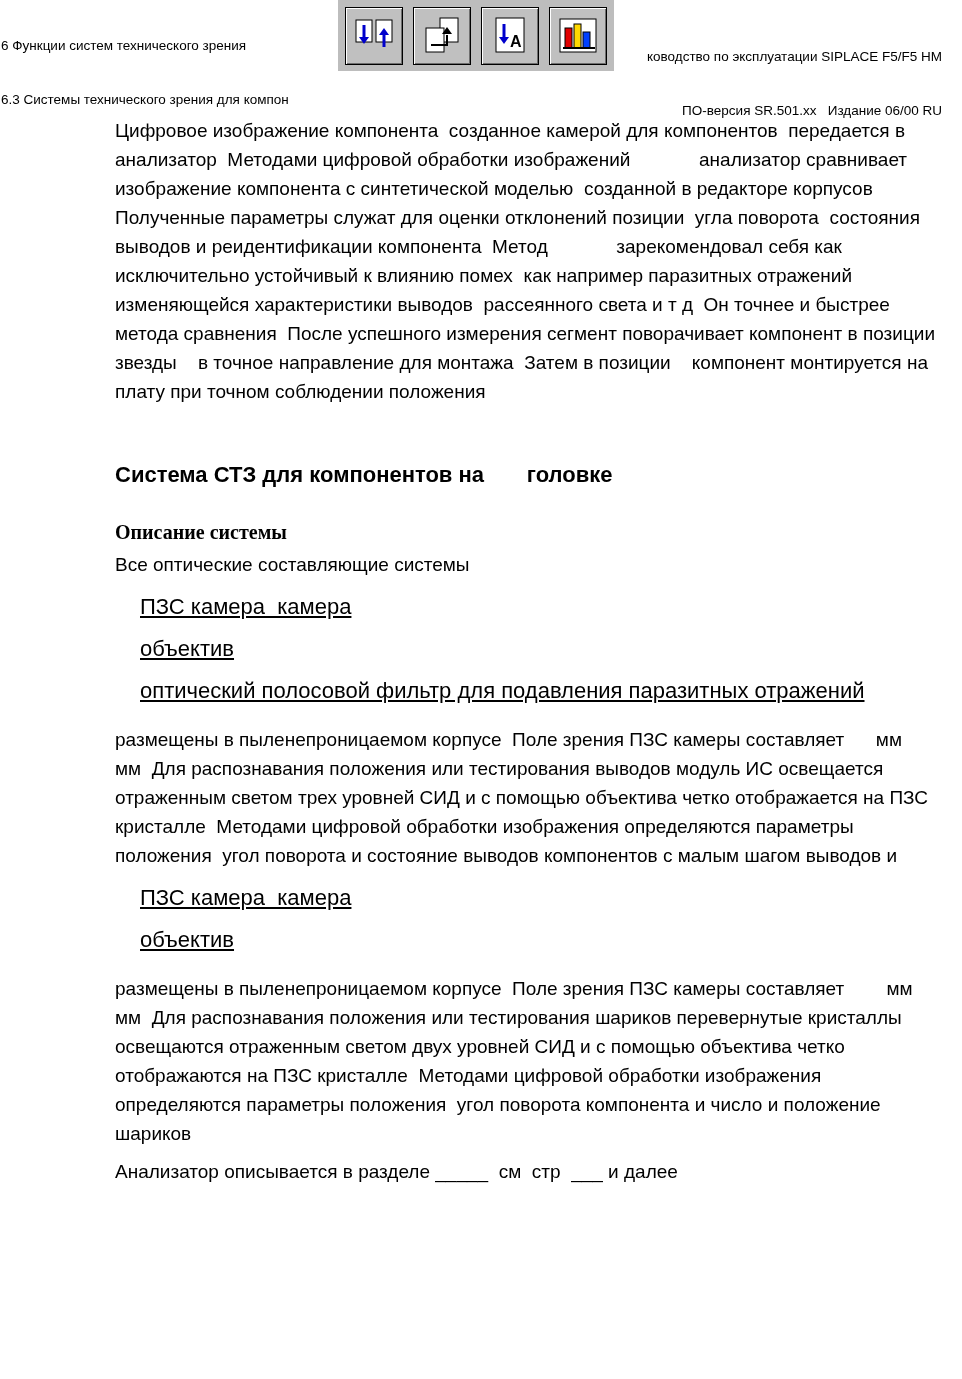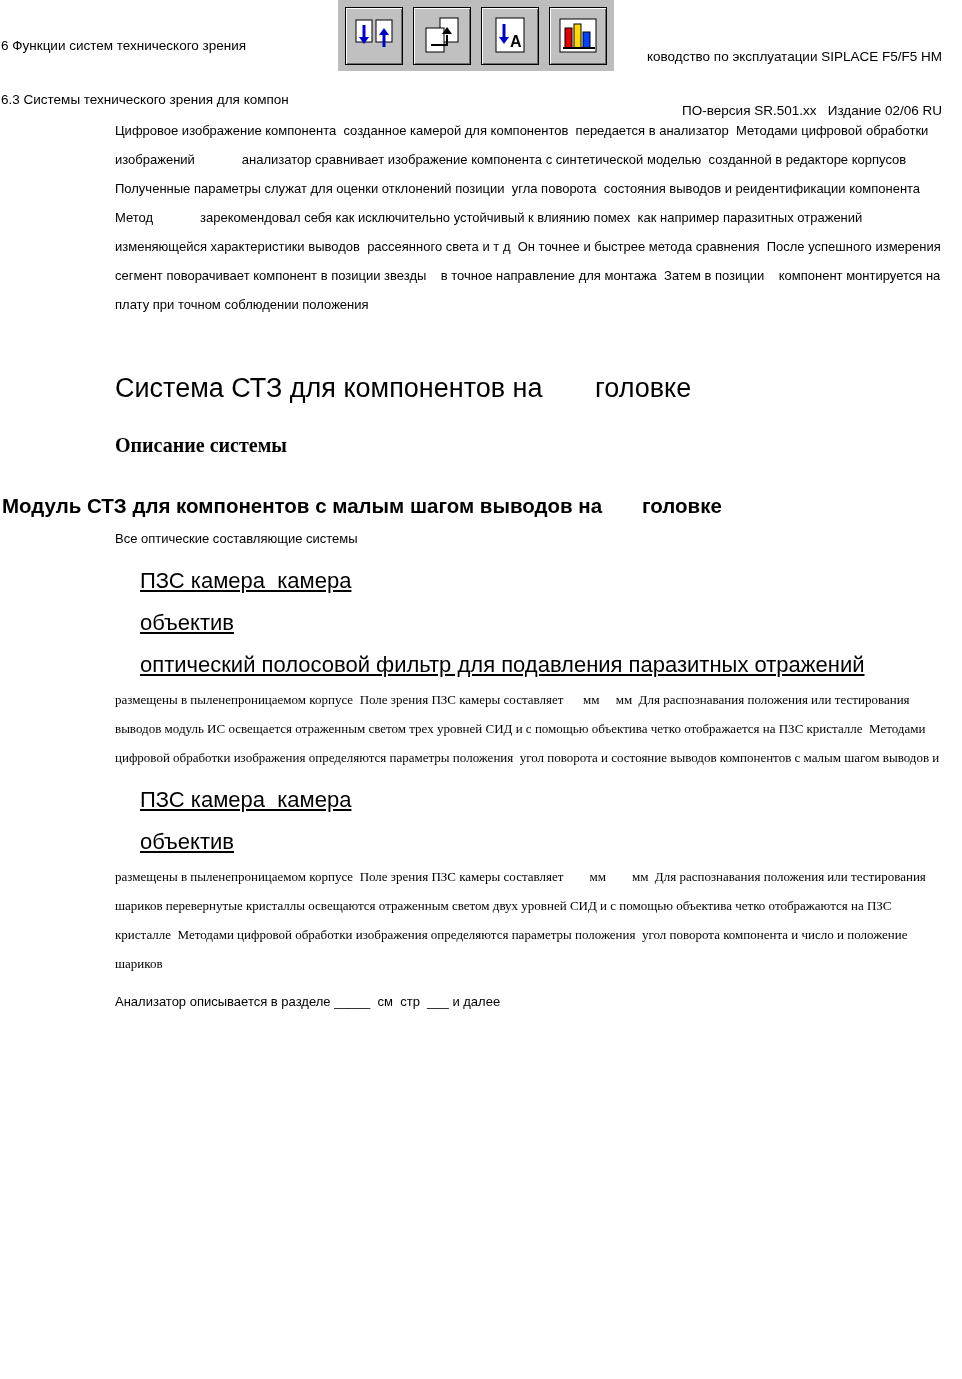--- a/index.html
+++ b/index.html
@@ -14,42 +14,42 @@
   
   .toolbar { position:absolute; top:0; left:338px; width:276px; height:71px; background:#bdbdbd;
              display:flex; align-items:center; justify-content:space-between; padding:5px 7px; }
   .tb-btn { width:58px; height:58px; background:#c0c0c0; border:1px solid #000;
             box-shadow: inset 1px 1px 0 #ffffff, inset -1px -1px 0 #6e6e6e;
             display:flex; align-items:center; justify-content:center; cursor:pointer; }
   .tb-btn svg { display:block; }
 
   
   .content { position:absolute; top:116px; left:0; width:962px; }
-  .para { margin:0 17px 0 115px; font-size:13px; line-height:29px; white-space:pre-wrap; }
-  .h-main { margin:55px 17px 0 115px; font-size:27px; line-height:28px; font-weight:normal; white-space:pre-wrap; }
+  .para { margin:0 17px 0 115px; font-size:19px; line-height:29px; white-space:pre-wrap; }
+  .h-main { margin:55px 17px 0 115px; font-size:22px; line-height:28px; font-weight:bold; white-space:pre-wrap; }
   .h-sub { margin:31px 17px 0 115px; font-size:20px; line-height:24px; font-weight:bold; white-space:pre-wrap;font-family:Liberation Serif, serif; }
   .h-module { margin:36px 17px 0 2px; font-size:20.5px; line-height:25px; font-weight:bold; white-space:pre-wrap; }
   .h-module.mt-lg { margin-top:60px; }
   .lead { margin-top:6px; }
   .list-item { margin:13px 17px 0 140px; font-size:22px; line-height:29px; white-space:pre-wrap;text-decoration:underline; }
-  .body-para { margin-top:6px;font-family:Liberation Serif, serif; }
+  .body-para { margin-top:20px; }
   .footer-note { margin-top:9px; }
 </style>
 </head>
 <body>
 
 <div class="page">
 
   <div class="header-left">
     <div>6 Функции систем технического зрения</div>
     <div>6.3 Системы технического зрения для компон</div>
   </div>
   <div class="header-right">
     <div>ководство по эксплуатации SIPLACE F5/F5 HM</div>
-    <div>ПО-версия SR.501.xx   Издание 02/06 RU</div>
+    <div>ПО-версия SR.501.xx   Издание 06/00 RU</div>
   </div>
 
   <div class="toolbar">
     <div class="tb-btn">
       <svg width="46" height="46" viewBox="0 0 46 46">
         <rect x="5" y="7" width="16" height="22" fill="#ffffff" stroke="#000000"></rect>
         <rect x="25" y="7" width="16" height="22" fill="#ffffff" stroke="#000000"></rect>
         <path d="M13 12 v12" stroke="#0000cc" stroke-width="3" fill="none"></path>
         <path d="M13 31 l-5 -7 h10 z" fill="#0000cc"></path>
         <path d="M33 34 v-12" stroke="#0000cc" stroke-width="3" fill="none"></path>
@@ -84,21 +84,20 @@
   </div>
 
   <div class="content">
 
     <div class="para">Цифровое изображение компонента  созданное камерой для компонентов  передается в анализатор  Методами цифровой обработки изображений             анализатор сравнивает изображение компонента с синтетической моделью  созданной в редакторе корпусов  Полученные параметры служат для оценки отклонений позиции  угла поворота  состояния выводов и реидентификации компонента  Метод             зарекомендовал себя как исключительно устойчивый к влиянию помех  как например паразитных отражений  изменяющейся характеристики выводов  рассеянного света и т д  Он точнее и быстрее метода сравнения  После успешного измерения сегмент поворачивает компонент в позиции звезды    в точное направление для монтажа  Затем в позиции    компонент монтируется на плату при точном соблюдении положения</div>
 
     <div class="h-main">Система СТЗ для компонентов на       головке</div>
 
     <div class="h-sub">Описание системы</div>
 
-    <div class="h-module">Модуль СТЗ для компонентов с малым шагом выводов на       головке</div>
     <div class="para lead">Все оптические составляющие системы</div>
     <div class="list-item">ПЗС камера  камера</div>
     <div class="list-item">объектив</div>
     <div class="list-item">оптический полосовой фильтр для подавления паразитных отражений</div>
     <div class="para body-para">размещены в пыленепроницаемом корпусе  Поле зрения ПЗС камеры составляет      мм     мм  Для распознавания положения или тестирования выводов модуль ИС освещается отраженным светом трех уровней СИД и с помощью объектива четко отображается на ПЗС кристалле  Методами цифровой обработки изображения определяются параметры положения  угол поворота и состояние выводов компонентов с малым шагом выводов и</div>
 
     <div class="list-item">ПЗС камера  камера</div>
     <div class="list-item">объектив</div>
     <div class="para body-para">размещены в пыленепроницаемом корпусе  Поле зрения ПЗС камеры составляет        мм        мм  Для распознавания положения или тестирования шариков перевернутые кристаллы освещаются отраженным светом двух уровней СИД и с помощью объектива четко отображаются на ПЗС кристалле  Методами цифровой обработки изображения определяются параметры положения  угол поворота компонента и число и положение шариков</div>
 

